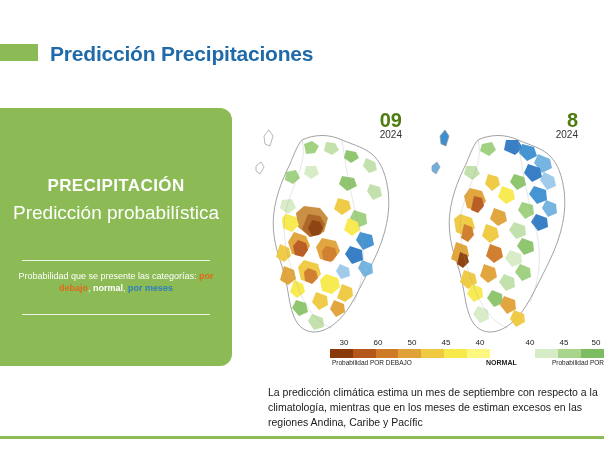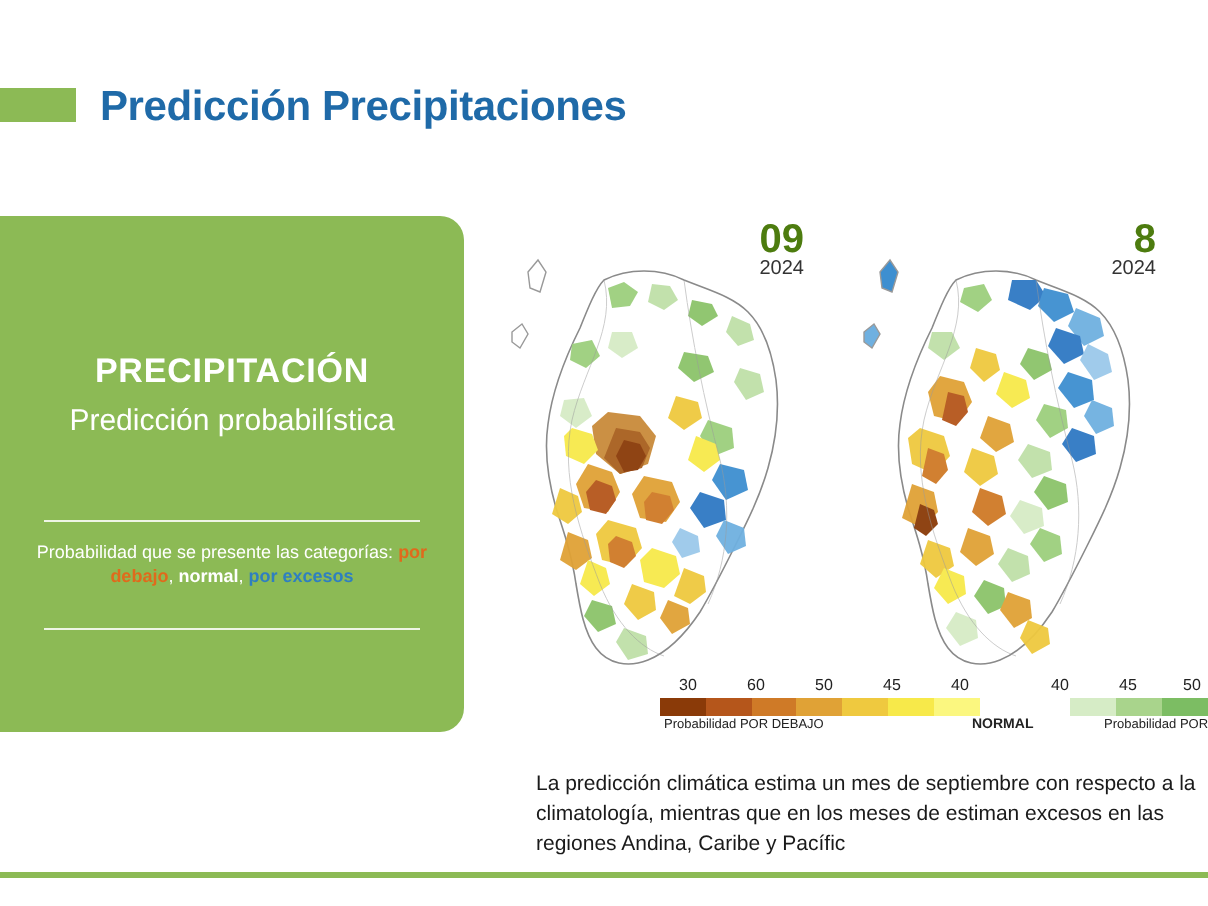--- a/index.html
+++ b/index.html
@@ -59,21 +59,21 @@
     top: 68px;
     font-size: 17px;
     font-weight: bold;
     letter-spacing: 0.4px;
   }
   .panel-sub {
     position: absolute;
     left: 0;
     right: 0;
     top: 94px;
-    font-size: 15px;
+    font-size: 19px;
     line-height: 1.15;
     font-weight: normal;
   }
   .panel-note {
     position: absolute;
     left: 14px;
     right: 14px;
     top: 162px;
     font-size: 9px;
     line-height: 1.35;
@@ -227,21 +227,21 @@
     <div class="panel-title">PRECIPITACIÓN</div>
     <div class="panel-sub">Predicción
 probabilística</div>
 
     <div class="panel-rule top"></div>
 
     <div class="panel-note">
       <span>Probabilidad que se presente las categorías:</span>
       <span class="below">por debajo</span><span>,</span>
       <span class="normal">normal</span><span>,</span>
-      <span class="above">por excesos</span>
+      <span class="above">por meses</span>
     </div>
 
     <div class="panel-rule bottom"></div>
 
   </div>
 
   <div class="maps-area">
 
     <div class="map-block left">
       <div class="map-month">09</div>

